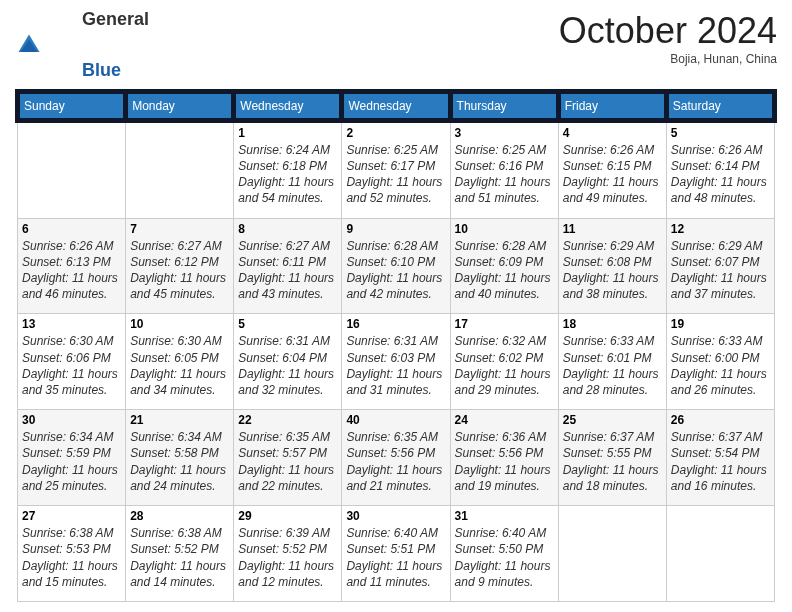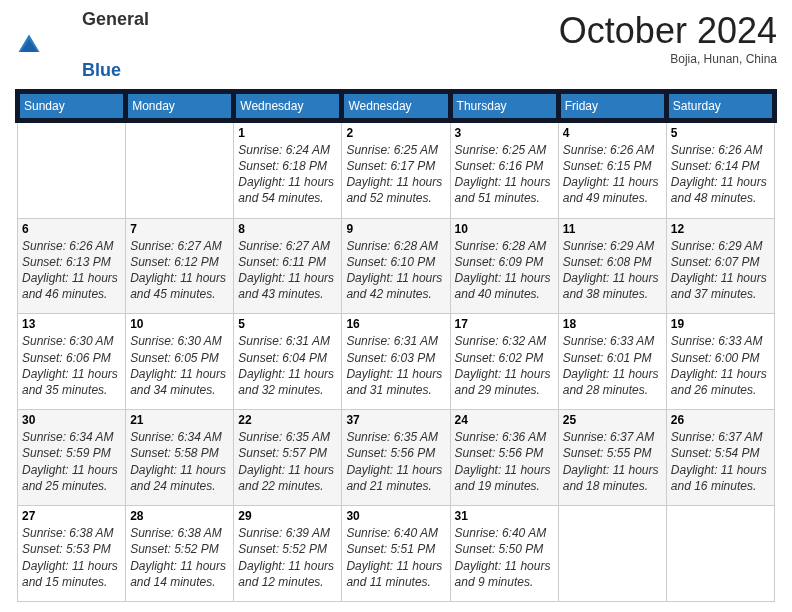--- a/index.html
+++ b/index.html
@@ -312,21 +312,21 @@
       </td>
           <td>
         <span class="day-num">22</span>
         <div class="day-info">
           Sunrise: 6:35 AM<br>
           Sunset: 5:57 PM<br>
           Daylight: 11 hours and 22 minutes.
         </div>
       </td>
           <td>
-        <span class="day-num">37</span>
+        <span class="day-num">40</span>
         <div class="day-info">
           Sunrise: 6:35 AM<br>
           Sunset: 5:56 PM<br>
           Daylight: 11 hours and 21 minutes.
         </div>
       </td>
           <td>
         <span class="day-num">24</span>
         <div class="day-info">
           Sunrise: 6:36 AM<br>

